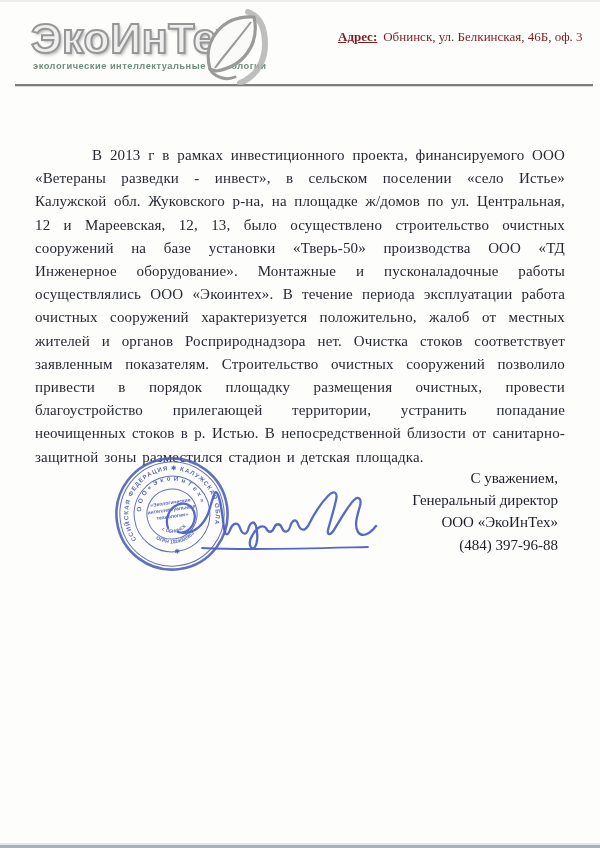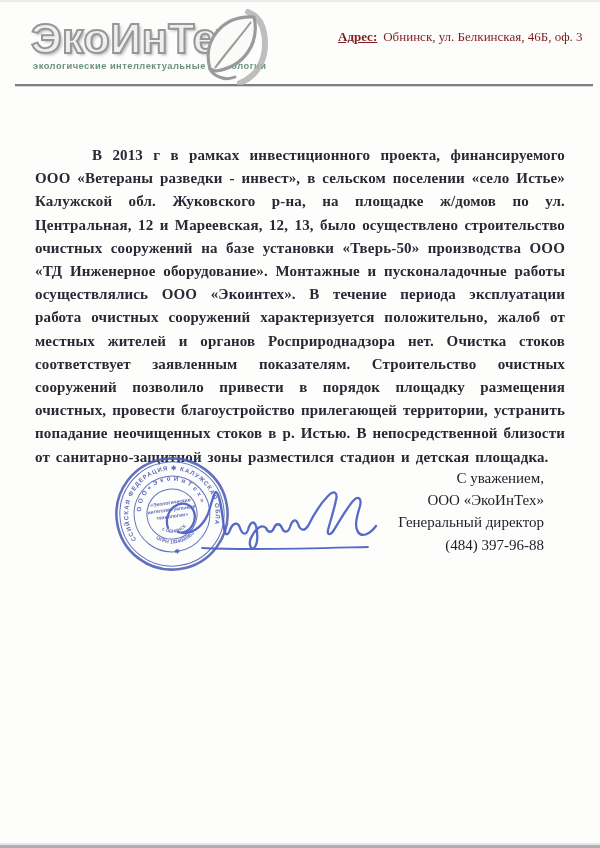--- a/index.html
+++ b/index.html
@@ -36,25 +36,25 @@
     position:absolute;left:15px;top:84px;width:578px;height:2px;
     background:#7e7e7e;
   }
   .header-rule::after{
     content:"";position:absolute;left:0;top:2px;width:100%;height:1px;background:#d6d6d6;
   }
   
   .letter-body{
     position:absolute;left:35px;top:129px;width:530px;
     font-size:15px;line-height:23.2px;text-align:justify;text-indent:57px;
-    word-spacing:2px;letter-spacing:.15px;color:#272934;font-weight:bold;
+    word-spacing:2px;letter-spacing:.15px;color:#272934;
   }
   
   .closing{
-    position:absolute;right:56px;top:467px;text-align:right;
+    position:absolute;right:42px;top:467px;text-align:right;
     font-size:15px;line-height:22.2px;color:#1c1e28;white-space:nowrap;
   }
   
   .stamp{position:absolute;left:110px;top:455px;width:124px;height:118px;transform:rotate(-8deg);}
   .sig{position:absolute;left:150px;top:478px;width:235px;height:80px;}
   
   .scan-edge-bottom{position:absolute;left:0;bottom:0;width:100%;height:3px;background:#aab0b6;}
   .scan-edge-bottom::before{content:"";position:absolute;left:0;top:-2px;width:100%;height:2px;background:#e2e5e9;}
   .scan-edge-top{position:absolute;left:0;top:0;width:100%;height:2px;background:#ececec;}
 </style>
@@ -160,20 +160,20 @@
           C 208,18 212,20 210,28
           C 207,38 204,48 208,54
           C 212,60 220,56 226,48"></path>
         <path d="M 52,70 C 100,72.5 160,70.5 218,69" stroke-width="1.8"></path>
       </g>
     </svg>
   </div>
 
   <div class="closing">
     <div>С уважением,</div>
+    <div>Генеральный директор</div>
     <div>ООО «ЭкоИнТех»</div>
-    <div>Генеральный директор</div>
     <div>(484) 397-96-88</div>
   </div>
 
   <div class="scan-edge-bottom"></div>
 
 </div>
 
 </body></html>

